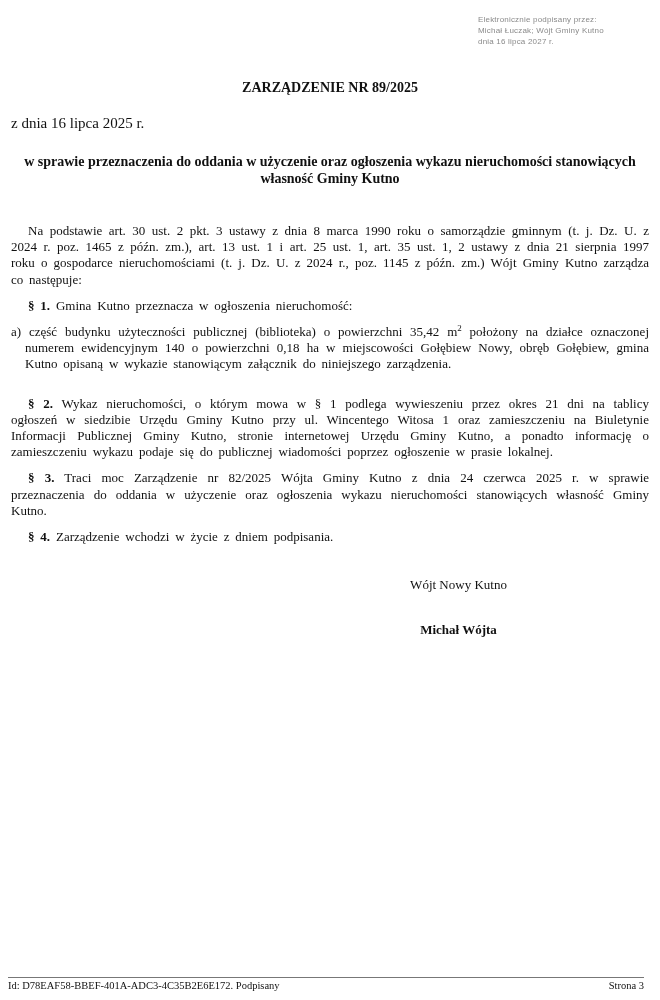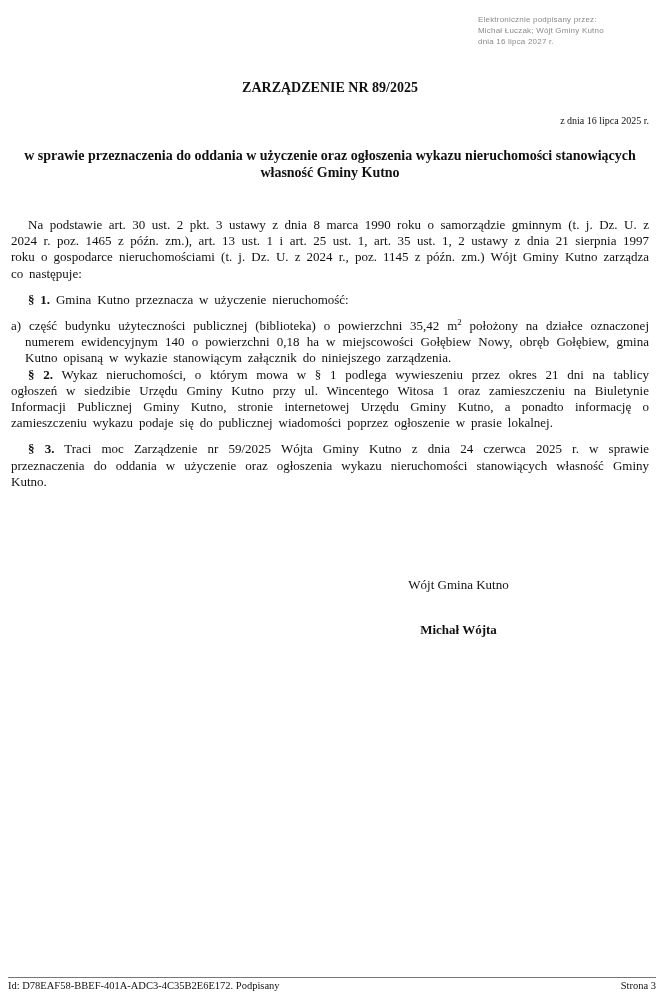--- a/index.html
+++ b/index.html
@@ -34,22 +34,22 @@
     right: 11px;
   }
   .title {
     text-align: center;
     font-weight: bold;
     font-size: 14px;
     line-height: 15px;
     margin: 0;
   }
   .date-line {
-    text-align: right;
-    font-size: 10px;
+    text-align: left;
+    font-size: 15px;
     margin-top: 20px;
   }
   .subject {
     text-align: center;
     font-weight: bold;
     font-size: 14px;
     line-height: 17px;
     margin-top: 21px;
     padding: 0 4px;
   }
@@ -65,21 +65,21 @@
   }
   p.preamble {
     text-indent: 17px;
   }
   p.section {
     text-indent: 17px;
   }
   p.item {
     padding-left: 14px;
     text-indent: -14px;
-    margin-bottom: 0;
+    margin-bottom: 23px;
   }
   .num {
     font-weight: bold;
   }
   sup {
     font-size: 9px;
     line-height: 0;
     vertical-align: super;
   }
   .sig {
@@ -91,21 +91,21 @@
     font-size: 13px;
   }
   .sig-name {
     font-weight: bold;
     margin-top: 29px;
   }
   .footer {
     position: absolute;
     top: 977px;
     left: 8px;
-    right: 4px;
+    right: 16px;
     border-top: 1px solid #777777;
     padding-top: 2px;
     display: flex;
     justify-content: space-between;
     font-size: 10.5px;
   }
 </style>
 </head>
 <body>
 
@@ -123,34 +123,35 @@
     </div>
 
     <div class="date-line">z dnia 16 lipca 2025 r.</div>
 
     <div class="subject">w sprawie przeznaczenia do oddania w użyczenie oraz ogłoszenia wykazu nieruchomości stanowiących własność Gminy Kutno</div>
 
     <div class="body-text">
 
       <p class="para preamble">Na podstawie art. 30 ust. 2 pkt. 3 ustawy z dnia 8 marca 1990 roku o samorządzie gminnym (t. j. Dz. U. z 2024 r. poz. 1465 z późn. zm.), art. 13 ust. 1 i art. 25 ust. 1, art. 35 ust. 1, 2 ustawy z dnia 21 sierpnia 1997 roku o gospodarce nieruchomościami (t. j. Dz. U. z 2024 r., poz. 1145 z późn. zm.) Wójt Gminy Kutno zarządza co następuje:</p>
 
-      <p class="para section"><span class="num">§ 1.</span> <span>Gmina Kutno przeznacza w użyczenie nieruchomość:</span></p>
+      <p class="para section"><span class="num">§ 1.</span> <span>Gmina Kutno przeznacza w ogłoszenia nieruchomość:</span></p>
 
       <p class="para item"><span>a)</span> <span>część budynku użyteczności publicznej (biblioteka) o powierzchni 35,42 m</span><sup>2</sup><span> położony na działce oznaczonej numerem ewidencyjnym 140 o powierzchni 0,18 ha w miejscowości Gołębiew Nowy, obręb Gołębiew, gmina Kutno opisaną w wykazie stanowiącym załącznik do niniejszego zarządzenia.</span></p>
 
       <p class="para section"><span class="num">§ 2.</span> <span>Wykaz nieruchomości, o którym mowa w § 1 podlega wywieszeniu przez okres 21 dni na tablicy ogłoszeń w siedzibie Urzędu Gminy Kutno przy ul. Wincentego Witosa 1 oraz zamieszczeniu na Biuletynie Informacji Publicznej Gminy Kutno, stronie internetowej Urzędu Gminy Kutno, a ponadto informację o zamieszczeniu wykazu podaje się do publicznej wiadomości poprzez ogłoszenie w prasie lokalnej.</span></p>
 
-      <p class="para section"><span class="num">§ 3.</span> <span>Traci moc Zarządzenie nr 59/2025 Wójta Gminy Kutno z dnia 24 czerwca 2025 r. w sprawie przeznaczenia do oddania w użyczenie oraz ogłoszenia wykazu nieruchomości stanowiących własność Gminy Kutno.</span></p>
+      <p class="para section"><span class="num">§ 3.</span> <span>Traci moc Zarządzenie nr 82/2025 Wójta Gminy Kutno z dnia 24 czerwca 2025 r. w sprawie przeznaczenia do oddania w użyczenie oraz ogłoszenia wykazu nieruchomości stanowiących własność Gminy Kutno.</span></p>
 
+      <p class="para section"><span class="num">§ 4.</span> <span>Zarządzenie wchodzi w życie z dniem podpisania.</span></p>
 
     </div>
   </div>
 
   <div class="sig">
-    <div>Wójt Gmina Kutno</div>
+    <div>Wójt Nowy Kutno</div>
     <div class="sig-name">Michał Wójta</div>
   </div>
 
   <div class="footer">
     <span>Id: D78EAF58-BBEF-401A-ADC3-4C35B2E6E172. Podpisany</span>
     <span>Strona 3</span>
   </div>
 
 </div>
 

